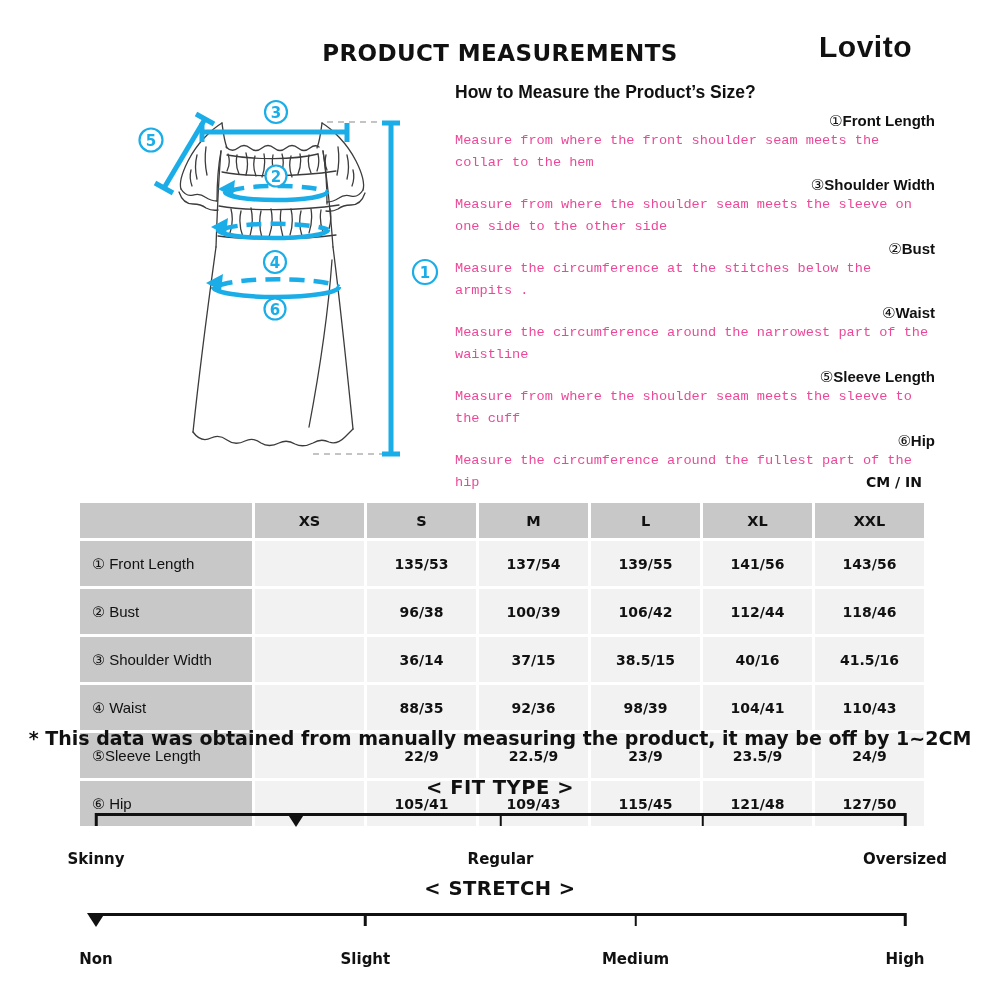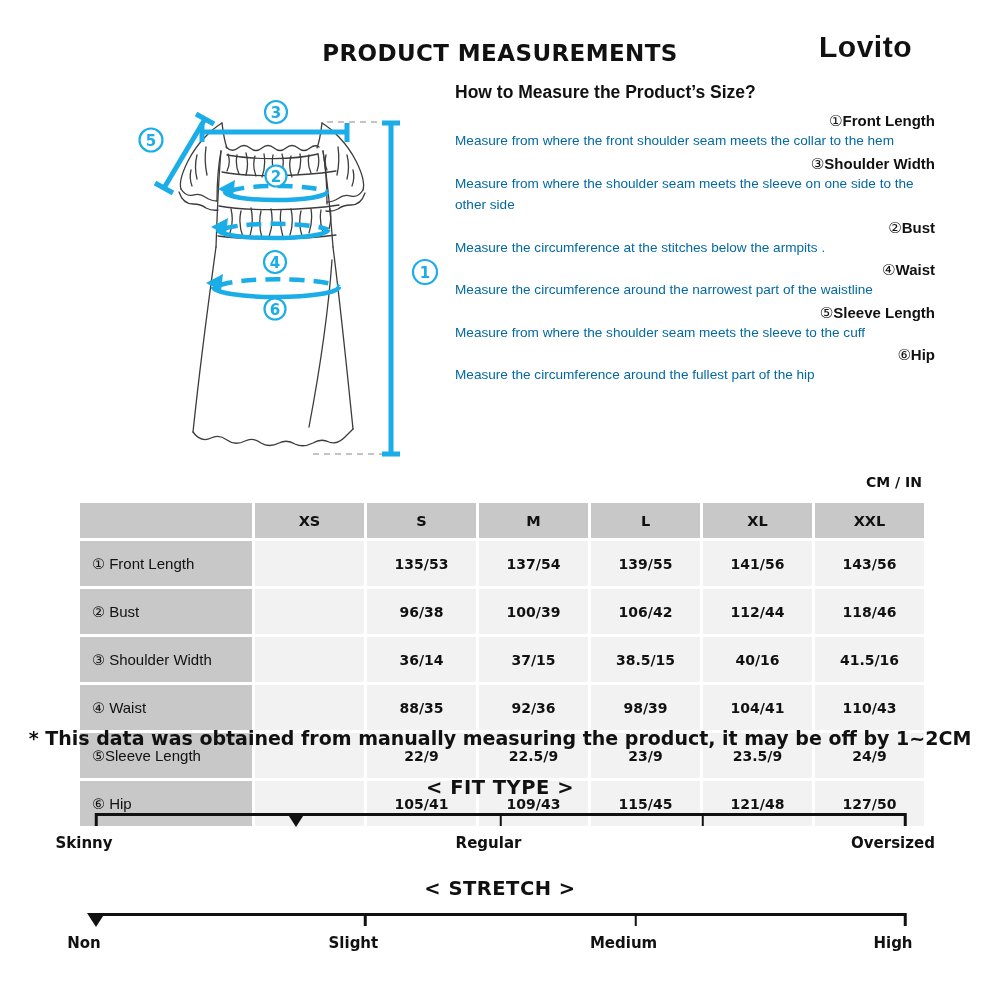--- a/index.html
+++ b/index.html
@@ -15,21 +15,21 @@
     font-family:Liberation Sans, sans-serif; font-weight:700; font-size:30px; letter-spacing:.5px; }
 
   
   .diagram { position:absolute; left:85px; top:75px; width:370px; height:400px; }
 
   
   .instructions { position:absolute; left:455px; top:82px; width:480px; }
   .instructions h2 { font-size:17.5px; font-weight:700; margin-bottom:9px; }
   .instr-label { font-size:15px; font-weight:700; margin-top:3px;text-align:right; }
   .instr-label .num { font-family:"DejaVu Sans", sans-serif; font-weight:400; font-size:15px; }
-  .instr-desc { font-size:13.6px; color:#0369a1; line-height:21.5px; }
+  .instr-desc { font-size:13.6px; color:#ec4899; line-height:21.5px;font-family:Liberation Mono, monospace; }
 
   
   .unit-label { position:absolute; top:474px; right:78px;
     font-family:"DejaVu Sans", sans-serif; font-weight:700; font-size:14px; }
 
   
   table.size-table { position:absolute; left:77px; top:500px; border-collapse:separate;
     border-spacing:3px; table-layout:fixed; }
   .size-table col.c-label { width:172px; }
   .size-table col.c-size  { width:109px; }
@@ -45,21 +45,21 @@
     font-family:"DejaVu Sans", sans-serif; font-weight:700; font-size:19px; }
 
   
   .scale-title { position:absolute; left:0; width:1000px; text-align:center;
     font-family:"DejaVu Sans", sans-serif; font-weight:700; font-size:19.5px; letter-spacing:.5px; }
   .scale-line { position:absolute; left:96px; width:809px; height:3px; background:#111; }
   .scale-line .tick { position:absolute; top:0; width:2.5px; height:13px; background:#111;
     transform:translateX(-50%); }
   .scale-line .marker { position:absolute; top:0; width:0; height:0; transform:translateX(-50%);
     border-left:9px solid transparent; border-right:9px solid transparent; border-top:14px solid #111; }
-  .scale-labels { position:absolute; left:84px; width:809px; height:20px; }
+  .scale-labels { position:absolute; left:96px; width:809px; height:20px;margin-top:16px; }
   .scale-labels span { position:absolute; transform:translateX(-50%); white-space:nowrap;
     font-family:"DejaVu Sans", sans-serif; font-weight:700; font-size:15px; }
 
   #fit-title { top:776px; }  #fit-line { top:813px; }  #fit-labels { top:834px; }
   #st-title  { top:877px; }  #st-line  { top:913px; }  #st-labels  { top:934px; }
 
   
   .dress  { stroke:#3c3c3c; stroke-width:1.3; fill:none; stroke-linecap:round; }
   .cyan-thick { stroke:#1aade8; stroke-width:5; fill:none; stroke-linecap:butt; }
   .cyan-dash  { stroke:#1aade8; stroke-width:4.5; fill:none; stroke-dasharray:15 9; }

